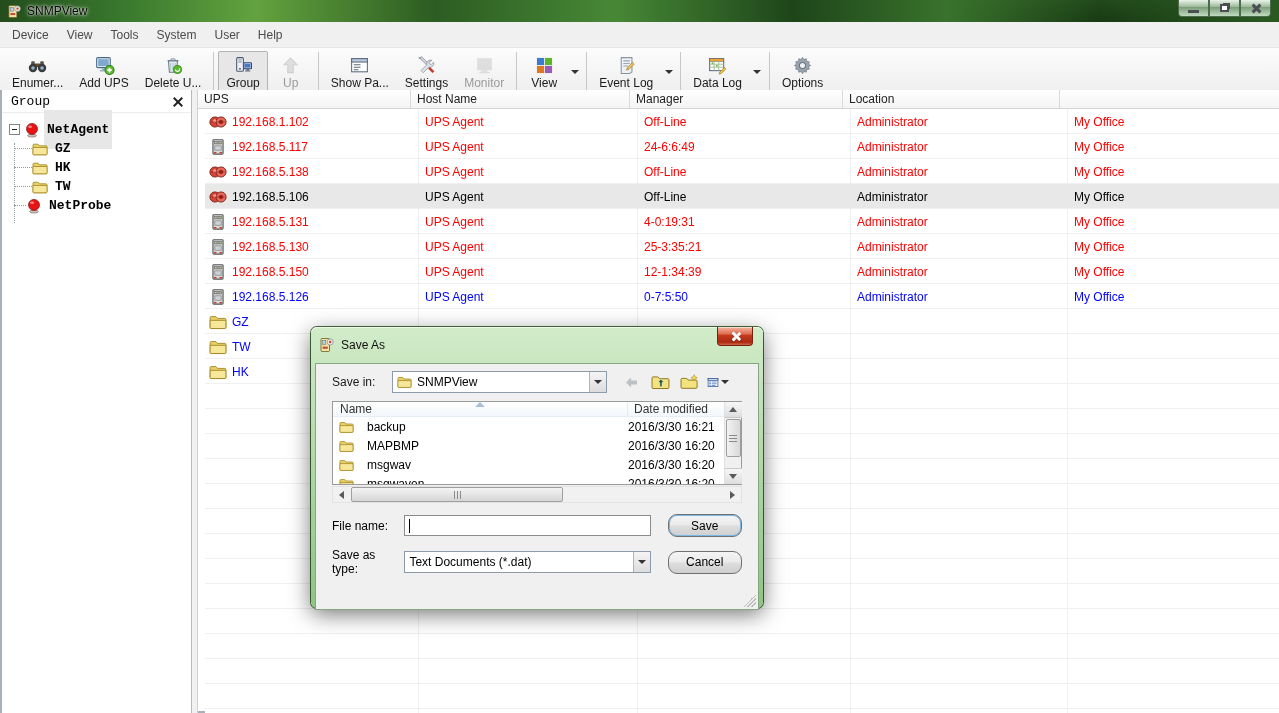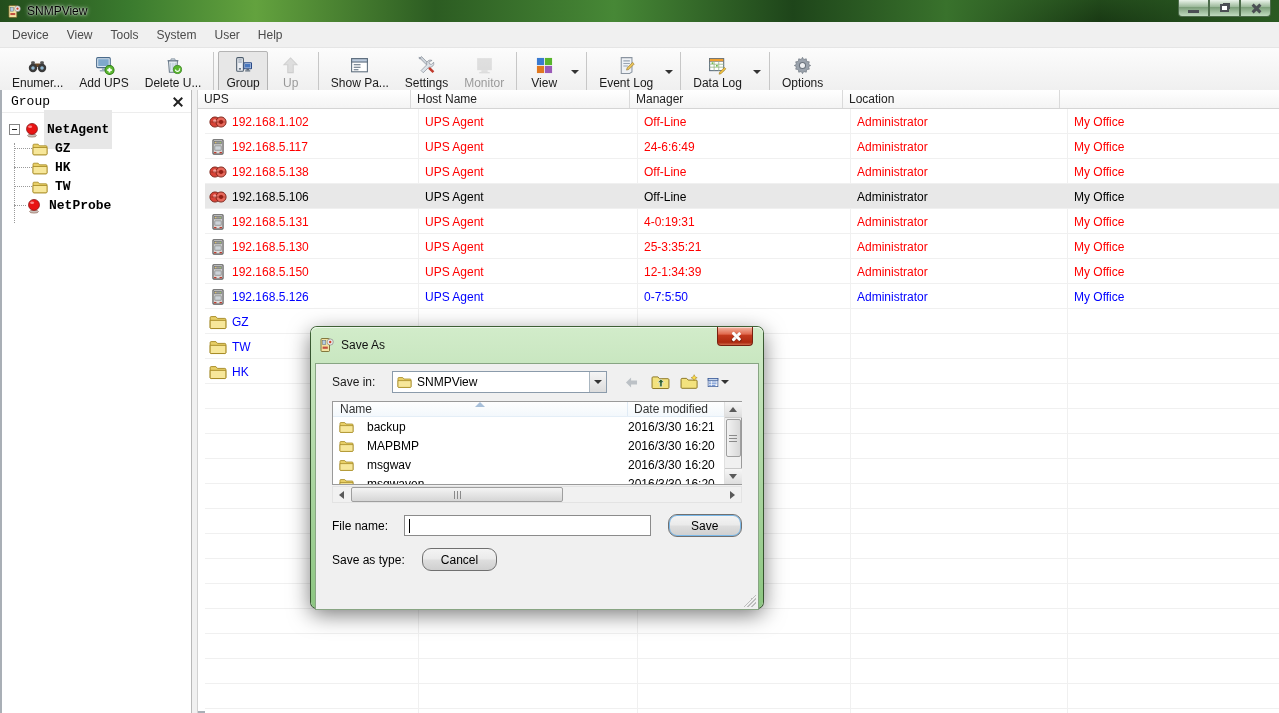--- a/index.html
+++ b/index.html
@@ -726,20 +726,28 @@
         <span class="flabel">File name:</span>
         <div class="txt-input" title="">
           <span class="caret"></span>
           <span></span>
         </div>
         <div class="btn default">Save</div>
       </div>
 
       <div class="frow">
         <span class="flabel">Save as type:</span>
+        <div class="combo combo-type">
+          <div class="cval">
+              <span>Text Documents (*.dat)</span>
+            </div>
+          <div class="cbtn">
+              <span class="arr-dn"></span>
+            </div>
+        </div>
         <div class="btn">Cancel</div>
       </div>
 
       <div class="resize-grip"></div>
     </div>
   </div>
 
 </div>
 
 </body></html>

